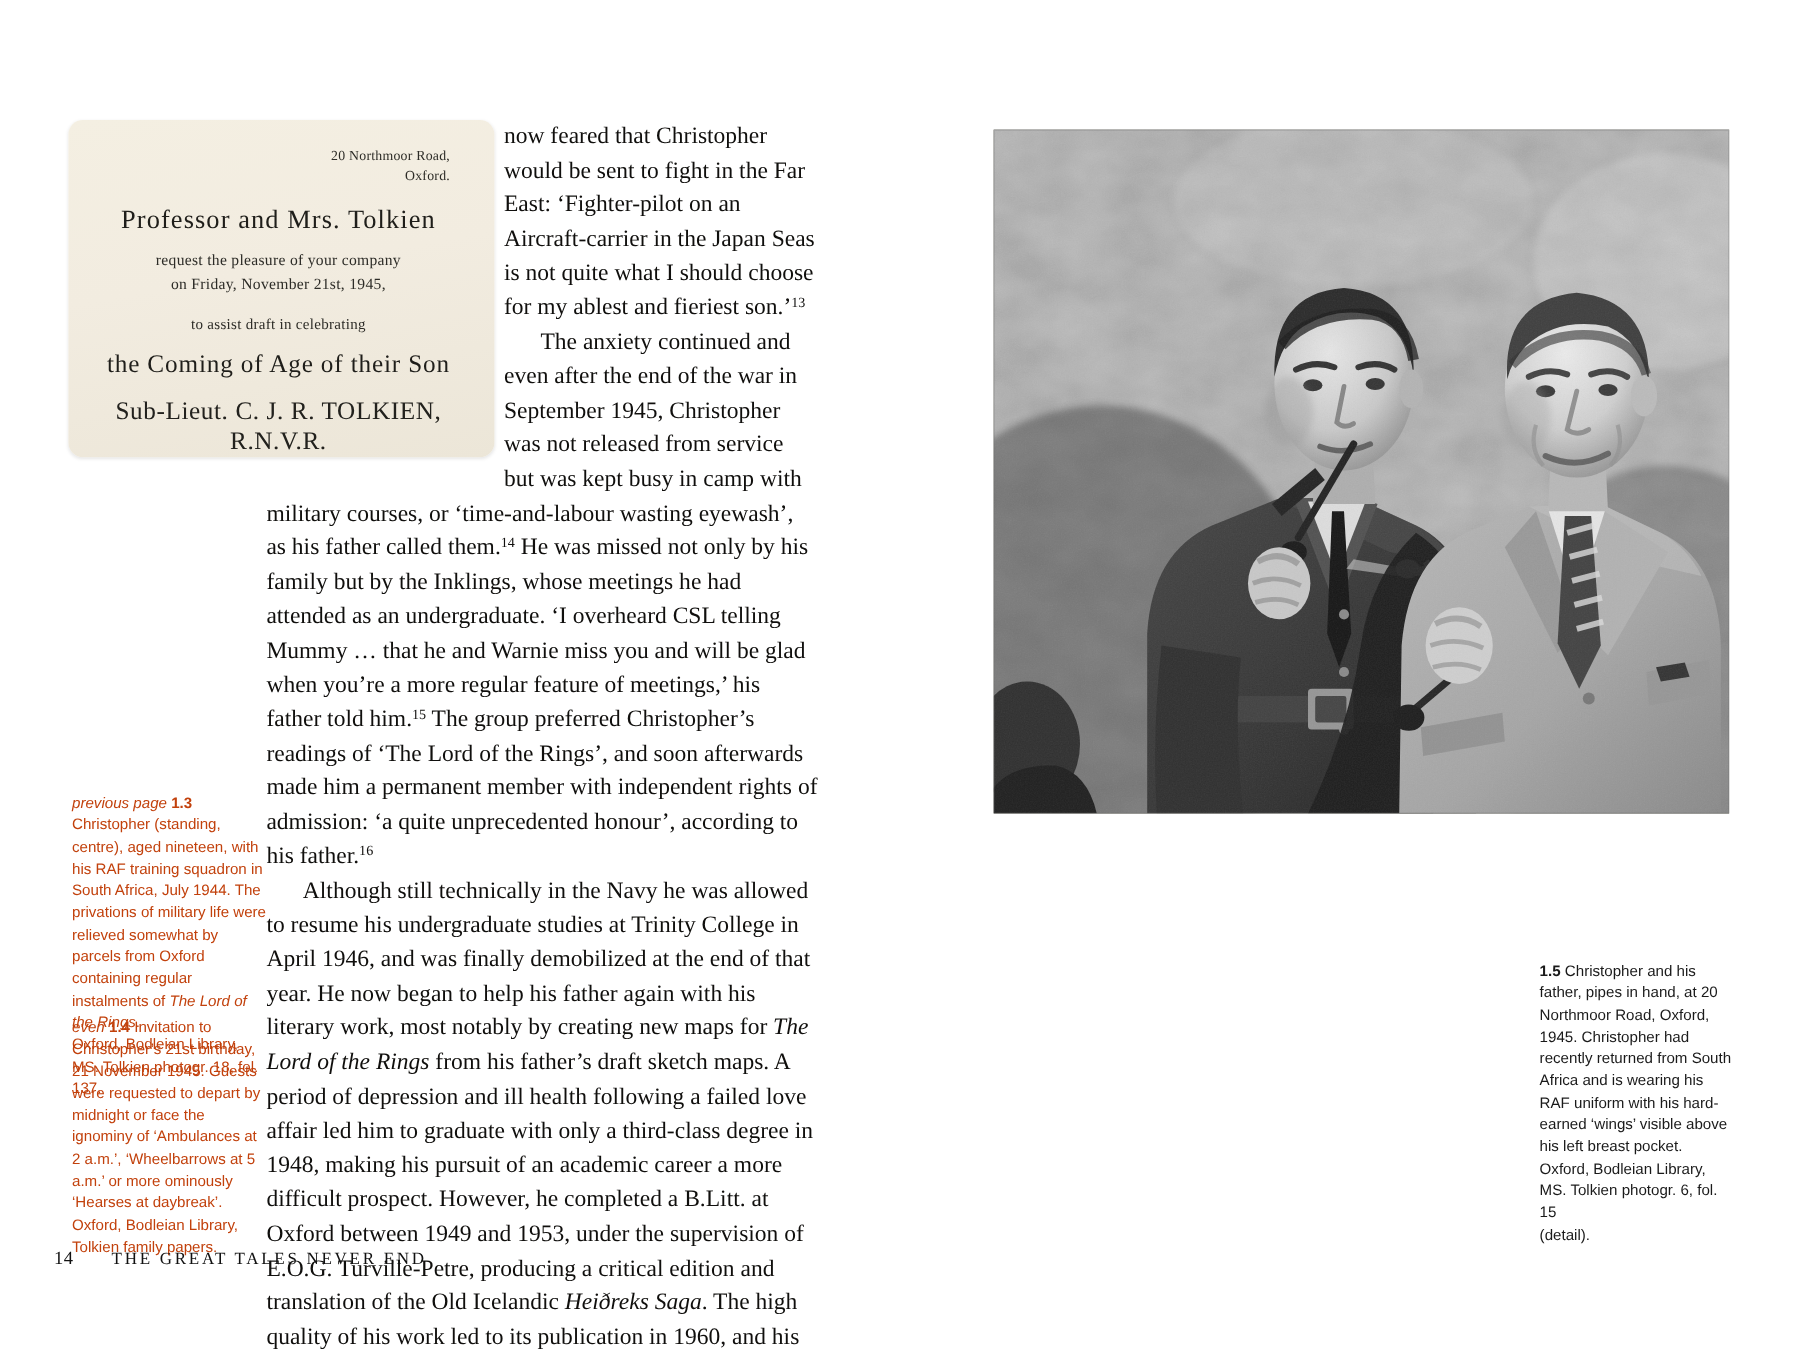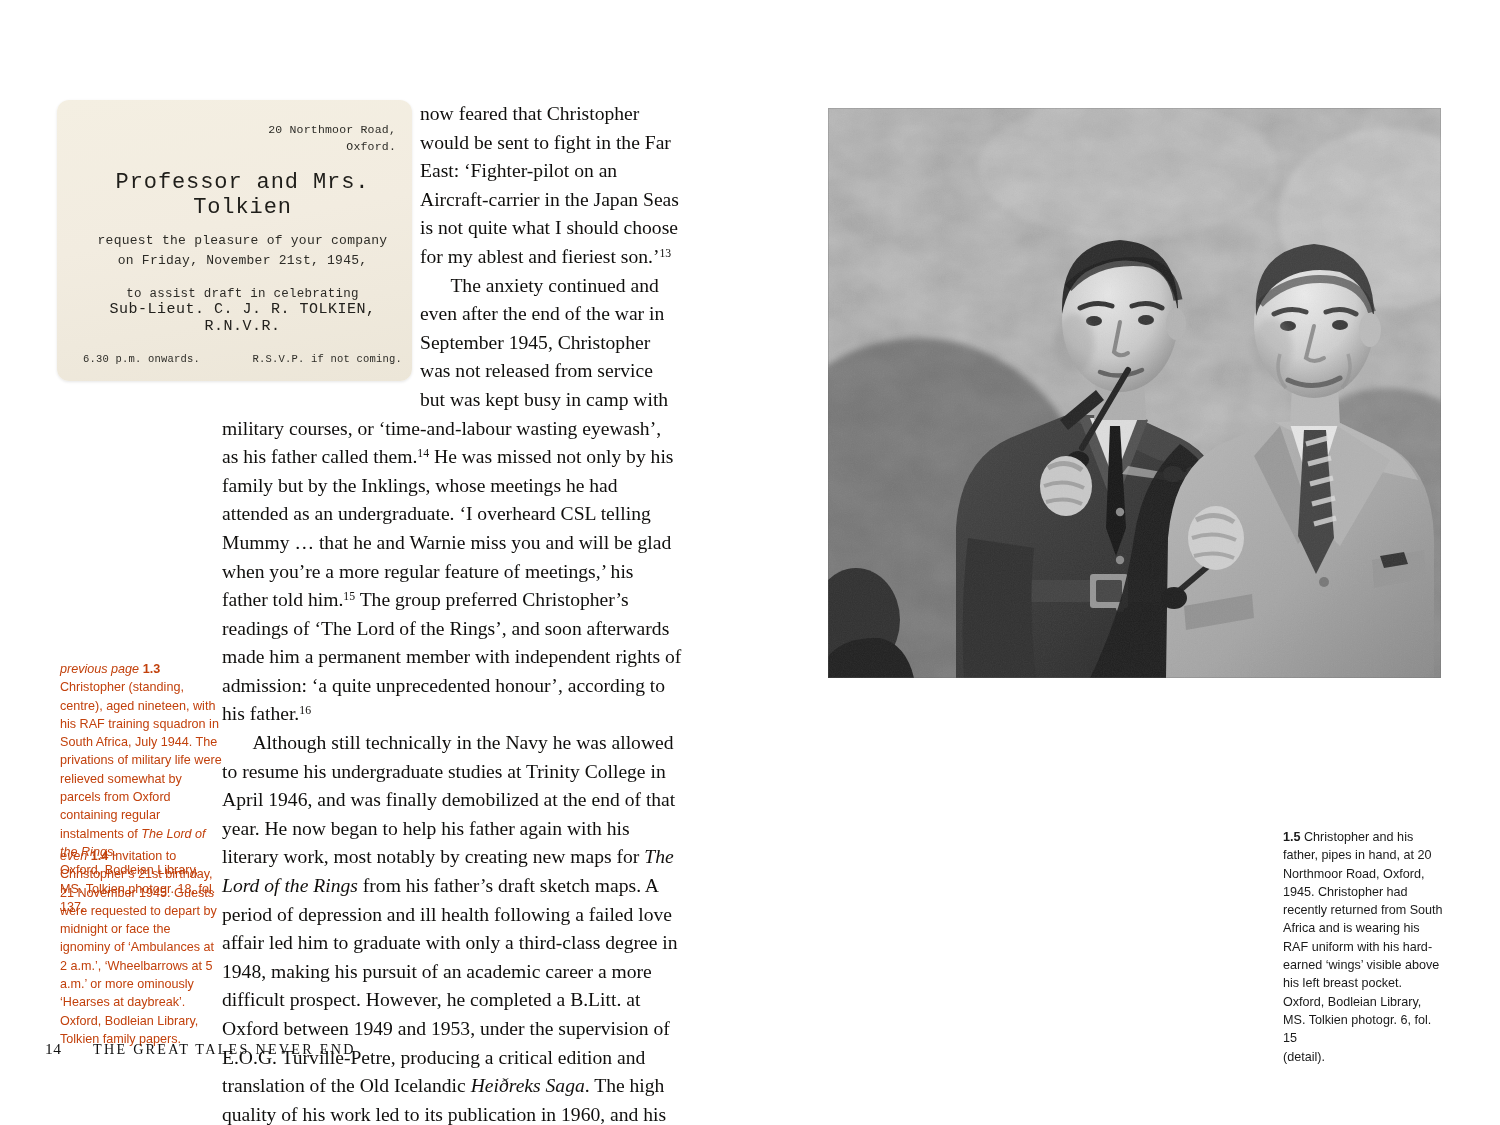--- a/index.html
+++ b/index.html
@@ -50,23 +50,22 @@
     border-radius: 12px;
     box-shadow: 0 1px 3px rgba(0,0,0,0.10);
     position: relative;
     font-family: "Liberation Serif", serif;
     color: #2b2a26;
     overflow: hidden;
   }
   .invite-inner {
     position: absolute;
     left: 0; right: 0; top: 0; bottom: 0;
-    padding: 14px 6px 10px 22px;
+    padding: 14px 27px 10px 22px;
     box-sizing: border-box;
-    font-family: Liberation Mono, monospace;
   }
   .inv-addr {
     text-align: right;
     font-size: 11.5px;
     line-height: 1.45;
     letter-spacing: 0.2px;
     margin-top: 8px;
     margin-right: 10px;
     color: #2d2c27;
   }
@@ -94,23 +93,23 @@
   }
   .inv-coming {
     text-align: center;
     font-size: 21px;
     letter-spacing: 0.7px;
     margin-top: 13px;
     color: #1f1e1a;
   }
   .inv-sublieut {
     text-align: center;
-    font-size: 15px;
+    font-size: 21px;
     letter-spacing: 0.5px;
-    margin-top: 0;
+    margin-top: 14px;
     color: #22211d;
   }
   .inv-rsvp-row {
     display: flex;
     justify-content: space-between;
     font-size: 10.5px;
     letter-spacing: 0.2px;
     margin-top: 18px;
     padding: 0 4px;
     color: #2d2c27;
@@ -151,21 +150,21 @@
     font-family: "Liberation Sans", sans-serif;
     font-size: 12.6px;
     line-height: 18.3px;
     color: #c2410c;
     width: 162px;
   }
   #caption-13 { left: 60px; top: 660px; }
   #caption-14 { left: 60px; top: 847px; }
   #caption-15 {
     position: absolute;
-    left: 1283px; top: 828px;
+    left: 1283px; top: 800px;
     width: 162px;
     font-family: "Liberation Sans", sans-serif;
     font-size: 12.6px;
     line-height: 18.3px;
     color: #1a1a1a;
   }
   .cap-role { font-style: italic; }
   .cap-num { font-weight: bold; }
 
   
@@ -219,20 +218,21 @@
           <div class="inv-addr">
             <div>20 Northmoor Road,</div>
             <div>Oxford.</div>
           </div>
           <div class="inv-names">Professor and Mrs. Tolkien</div>
           <div class="inv-request">
             <div>request the pleasure of your company</div>
             <div>on Friday, November 21st, 1945,</div>
           </div>
           <div class="inv-assist">to assist draft in celebrating</div>
+          <div class="inv-coming">the Coming of Age of their Son</div>
           <div class="inv-sublieut">Sub-Lieut. C. J. R. TOLKIEN, R.N.V.R.</div>
           <div class="inv-rsvp-row">
             <span>6.30 p.m. onwards.</span>
             <span>R.S.V.P. if not coming.</span>
           </div>
 
         </div>
       </div>
     </div>
 

